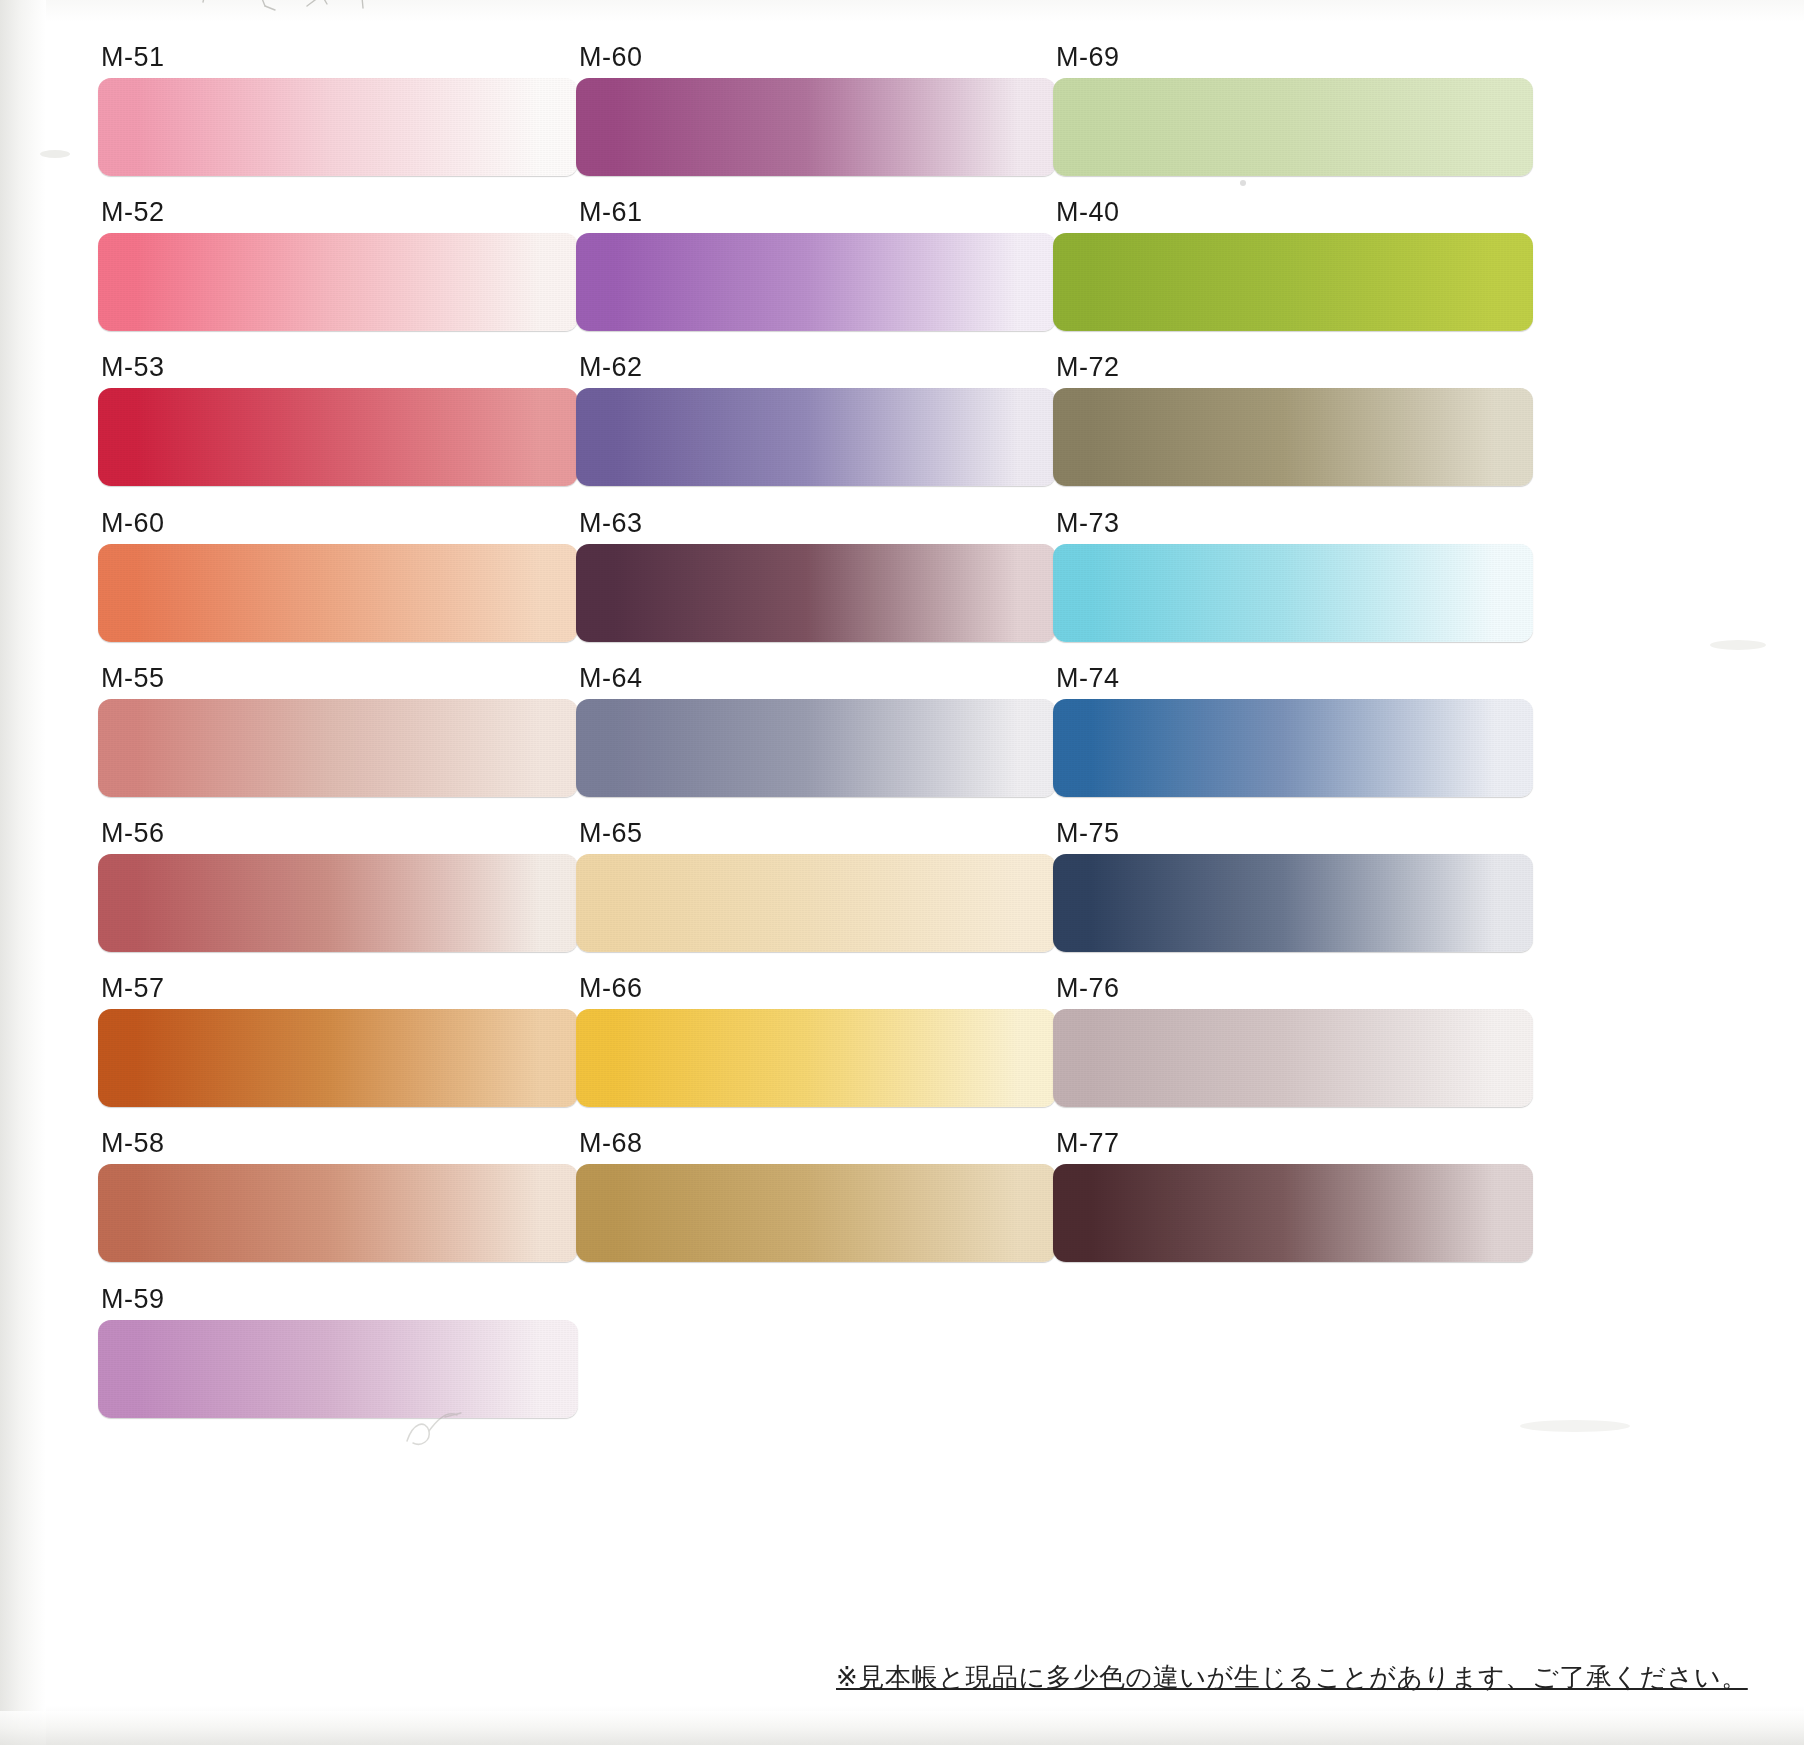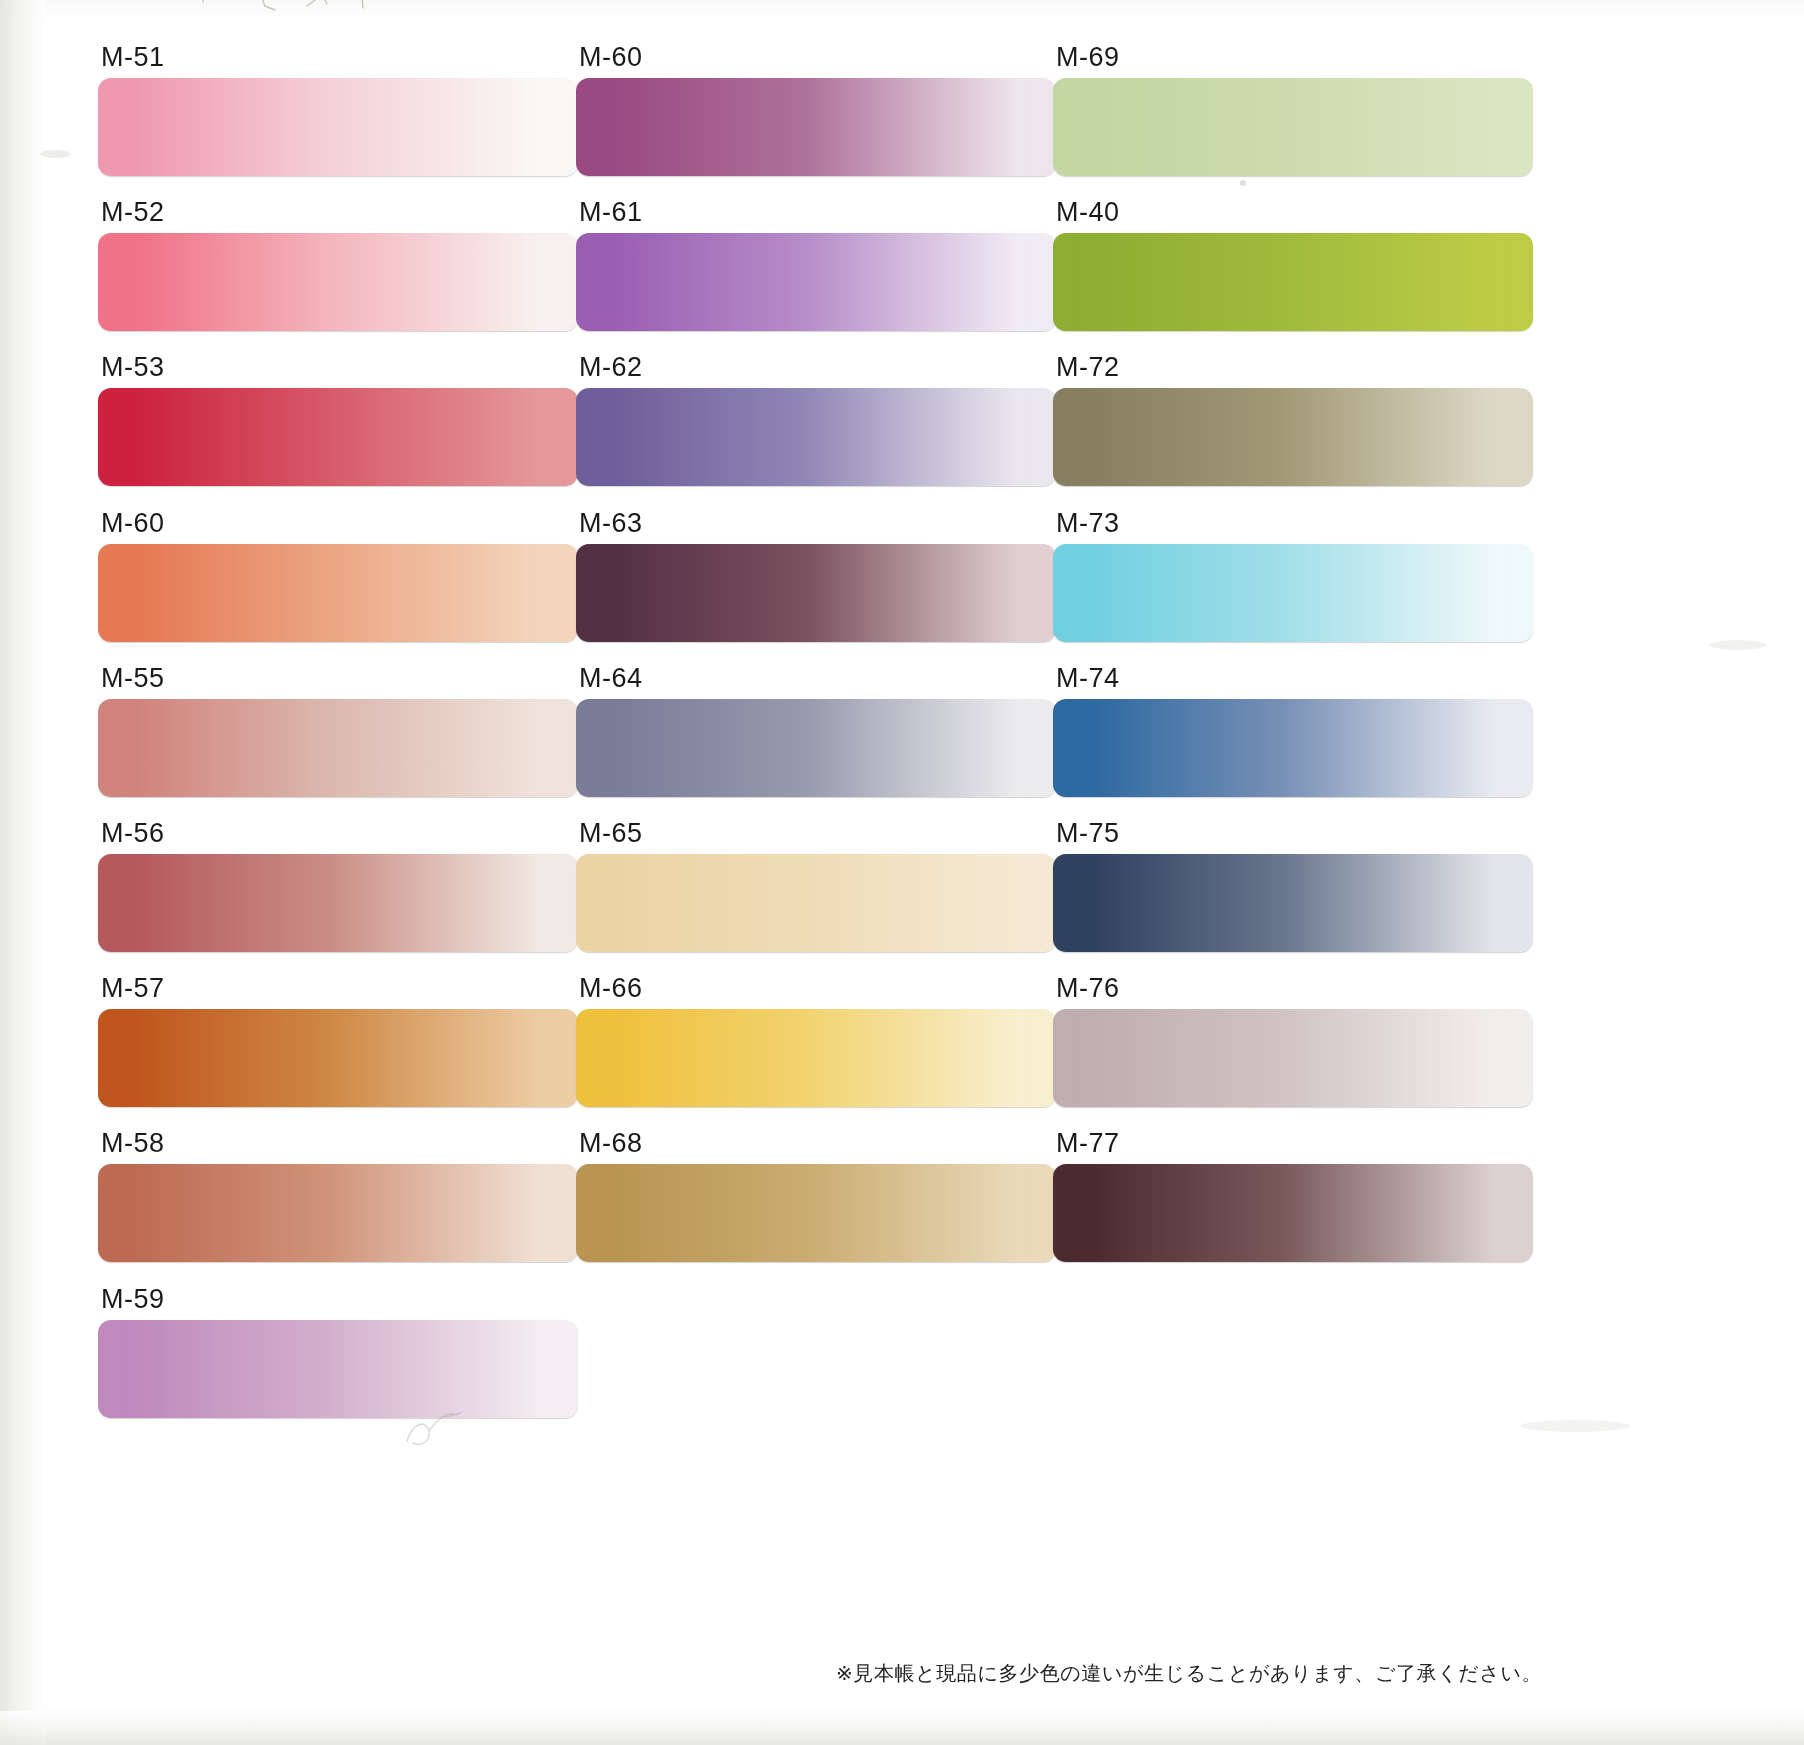--- a/index.html
+++ b/index.html
@@ -126,25 +126,26 @@
     width: 90px;
     height: 70px;
     pointer-events: none;
     opacity: .40;
   }
 
   .disclaimer {
     position: absolute;
     left: 836px;
     top: 1660px;
-    font-size: 20px;
+    font-size: 26px;
     letter-spacing: 0.6px;
     color: #232323;
     font-family: "DejaVu Sans", "Liberation Sans", sans-serif;
     white-space: nowrap;
+    text-decoration: underline;
   }
 
   
   .smudge {
     position: absolute;
     pointer-events: none;
     border-radius: 50%;
   }
 </style>
 </head>

